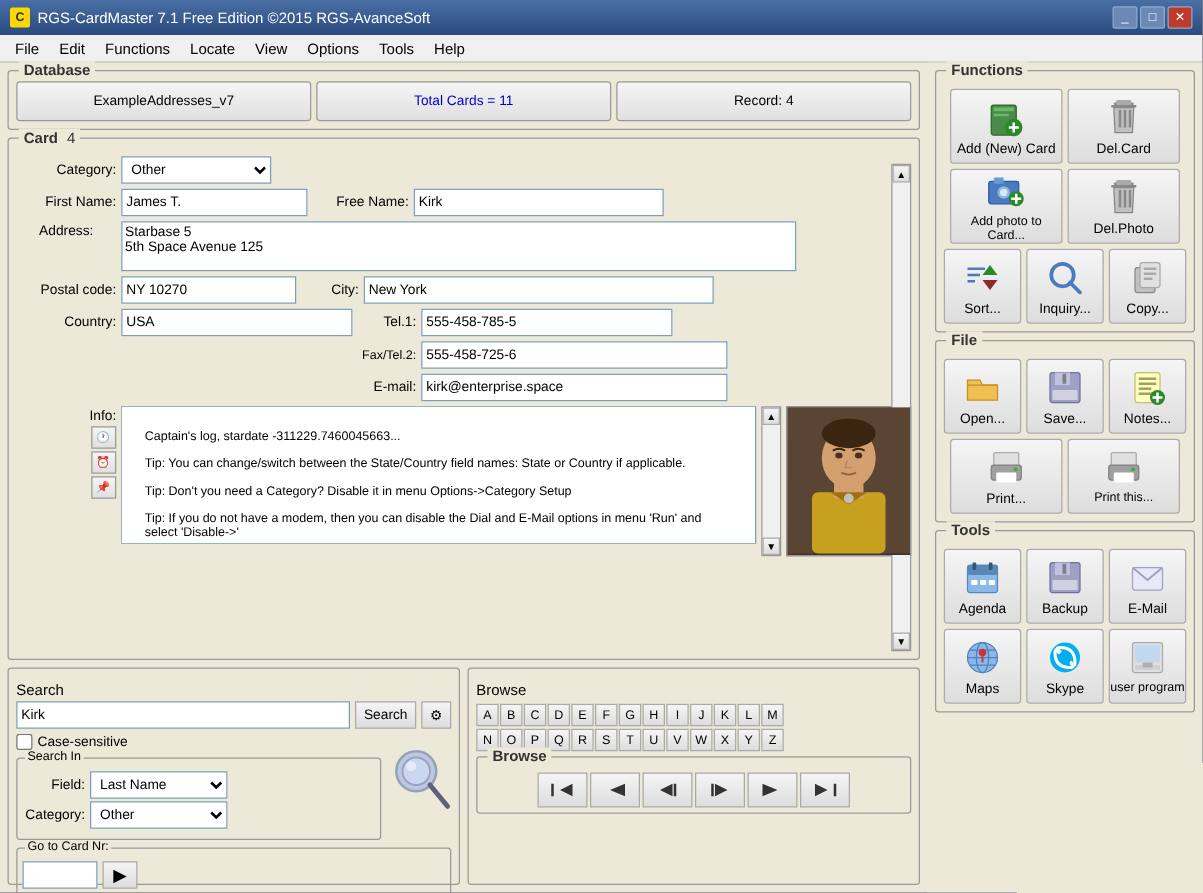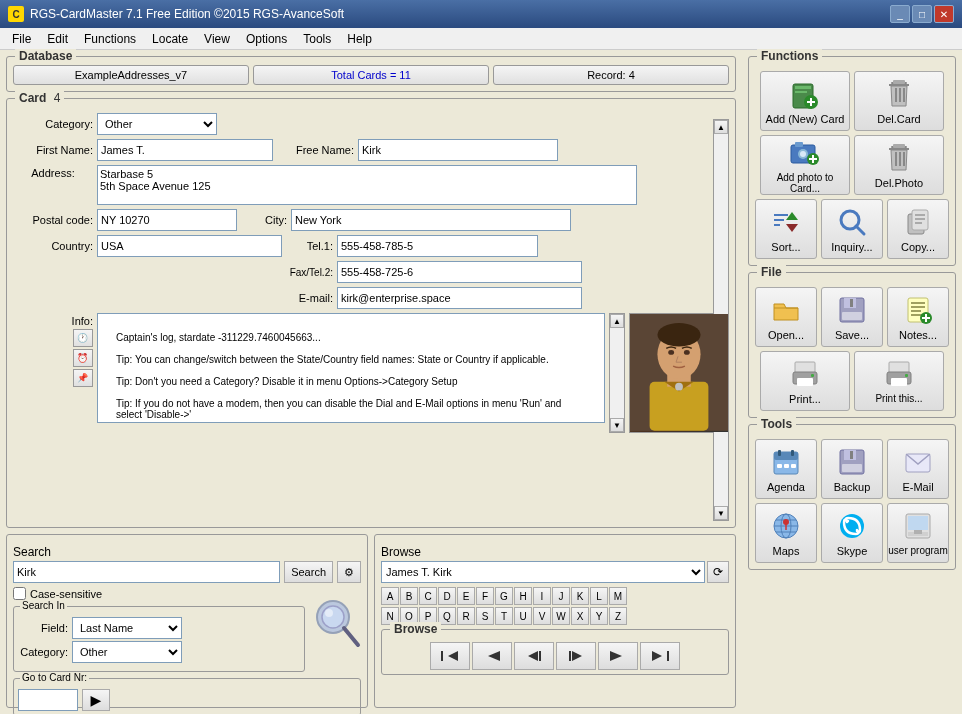--- a/index.html
+++ b/index.html
@@ -108,21 +108,21 @@
       font-size: 12px;
       font-weight: bold;
       color: #333;
     }
     #db-row {
       display: flex;
       gap: 4px;
     }
     .db-btn {
       flex: 1;
-      height: 20px;
+      height: 32px;
       background: linear-gradient(to bottom, #f5f5f5, #e0e0e0);
       border: 1px solid #999;
       border-radius: 3px;
       font-size: 11px;
       cursor: pointer;
       text-align: center;
       display: flex;
       align-items: center;
       justify-content: center;
     }
@@ -449,21 +449,21 @@
           <option>Other</option>
           <option>Business</option>
           <option>Personal</option>
           <option>Family</option>
           <option>Friends</option>
         </select>
       </div>
 
       <div class="form-row">
         <span class="form-label" style="width:80px;">First Name:</span>
-        <input class="form-input" type="text" style="width: 176px;" value="James T.">
+        <input class="form-input" type="text" style="width: 149px;" value="James T.">
         <span class="form-label" style="width:75px; margin-left:6px;">Free Name:</span>
         <input class="form-input" type="text" style="width: 200px;" value="Kirk">
       </div>
 
       <div class="form-row" style="align-items:flex-start;">
         <span class="form-label" style="width:80px; margin-top:2px;text-align:center;">Address:</span>
         <textarea style="width: 540px; height: 40px; border: 1px solid rgb(127, 157, 185); font-size: 11px; padding: 2px; font-family: inherit; resize: none;">Starbase 5
 5th Space Avenue 125</textarea>
       </div>
 
@@ -613,26 +613,20 @@
             <input class="form-input" type="text" style="width: 60px;" value="">
             <button style="width:28px;height:22px;background:linear-gradient(to bottom,#f5f5f5,#ddd);border:1px solid #aaa;cursor:pointer;font-size:14px;">▶</button>
           </div>
         </div>
       </div>
 
       <div id="browse-section">
         <span class="group-title">Browse</span>
 
         
-        <div class="browse-combo" style="margin-top:2px;">
-          <select style="flex:1;height:22px;border:1px solid #7f9db9;background:white;font-size:11px;">
-            <option>James T. Kirk</option>
-          </select>
-          <button class="browse-combo-btn">⟳</button>
-        </div>
 
         
         <div class="alpha-row" style="margin-top:4px;">
           <button class="alpha-btn">A</button>
           <button class="alpha-btn">B</button>
           <button class="alpha-btn">C</button>
           <button class="alpha-btn">D</button>
           <button class="alpha-btn">E</button>
           <button class="alpha-btn">F</button>
           <button class="alpha-btn">G</button>

